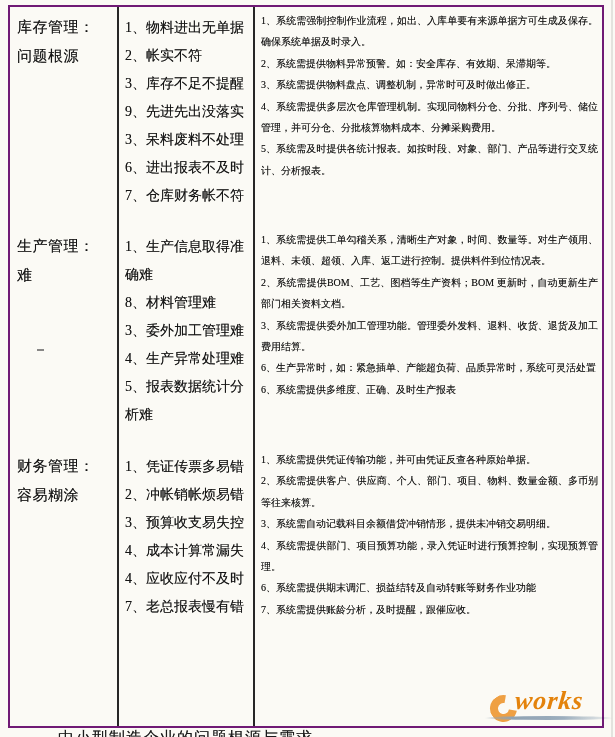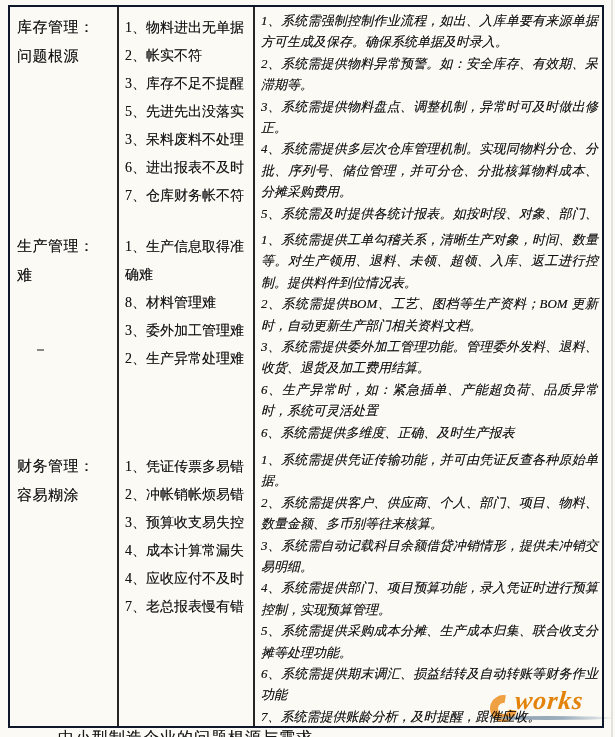--- a/index.html
+++ b/index.html
@@ -8,21 +8,21 @@
     width:615px;height:737px;
     background:#fbfaf5;
     overflow:hidden;
     font-family:"Liberation Serif","DejaVu Serif",serif;
     color:#141414;
   }
   
   .tbl{
     position:absolute;left:8px;top:5px;
     width:596px;height:723px;
-    border:2px solid #0f172a;
+    border:2px solid #701a75;
     box-sizing:border-box;
     display:grid;
     grid-template-columns:109px 136px 1fr;
     grid-template-rows:219px 220px 1fr;
     background:transparent;
   }
   .cell{box-sizing:border-box;overflow:hidden;}
   .c1,.c2{border-right:2px solid #262626;}
 
   .cat{
@@ -30,24 +30,23 @@
     padding:6px 4px 0 7px;
     white-space:pre-line;
     letter-spacing:.5px;
   }
   .probs{
     font-size:14px;line-height:28px;
     padding:7px 6px 0 6px;
   }
   .probs .mi{margin:0;}
   .reqs{
-    font-size:13px;line-height:21.4px;
+    font-size:10px;line-height:21.4px;
     padding:3px 4px 0 6px;
     text-align:justify;
-    font-style:italic;
   }
   .reqs p{margin:0;}
   
   .tbl, .caption{ text-shadow:0 0 .45px rgba(20,20,20,.55); }
 
   
   .caption{
     position:absolute;left:58px;top:728px;
     font-size:16px;letter-spacing:1px;
     color:#1a1a1a;white-space:nowrap;
@@ -99,40 +98,41 @@
 <div class="page">
 
   <div class="tbl">
 
     <div class="cell c1 r1 cat">库存管理：
 问题根源</div>
     <div class="cell c2 r1 probs">
         <div class="mi">1、物料进出无单据</div>
         <div class="mi">2、帐实不符</div>
         <div class="mi">3、库存不足不提醒</div>
-        <div class="mi">5、先进先出没落实</div>
+        <div class="mi">9、先进先出没落实</div>
         <div class="mi">3、呆料废料不处理</div>
         <div class="mi">6、进出报表不及时</div>
         <div class="mi">7、仓库财务帐不符</div>
       </div>
     <div class="cell c3 r1 reqs">
         <p>1、系统需强制控制作业流程，如出、入库单要有来源单据方可生成及保存。确保系统单据及时录入。</p>
         <p>2、系统需提供物料异常预警。如：安全库存、有效期、呆滞期等。</p>
         <p>3、系统需提供物料盘点、调整机制，异常时可及时做出修正。</p>
         <p>4、系统需提供多层次仓库管理机制。实现同物料分仓、分批、序列号、储位管理，并可分仓、分批核算物料成本、分摊采购费用。</p>
         <p>5、系统需及时提供各统计报表。如按时段、对象、部门、产品等进行交叉统计、分析报表。</p>
       </div>
 
     <div class="cell c1 r2 cat">生产管理：
 难</div>
     <div class="cell c2 r2 probs">
         <div class="mi">1、生产信息取得准确难</div>
         <div class="mi">8、材料管理难</div>
         <div class="mi">3、委外加工管理难</div>
-        <div class="mi">2、生产异常处理难</div>
+        <div class="mi">4、生产异常处理难</div>
+        <div class="mi">5、报表数据统计分析难</div>
       </div>
     <div class="cell c3 r2 reqs">
         <p>1、系统需提供工单勾稽关系，清晰生产对象，时间、数量等。对生产领用、退料、未领、超领、入库、返工进行控制。提供料件到位情况表。</p>
         <p>2、系统需提供BOM、工艺、图档等生产资料；BOM 更新时，自动更新生产部门相关资料文档。</p>
         <p>3、系统需提供委外加工管理功能。管理委外发料、退料、收货、退货及加工费用结算。</p>
         <p>6、生产异常时，如：紧急插单、产能超负荷、品质异常时，系统可灵活处置</p>
         <p>6、系统需提供多维度、正确、及时生产报表</p>
       </div>
 
     <div class="cell c1 r3 cat">财务管理：
@@ -143,21 +143,20 @@
         <div class="mi">3、预算收支易失控</div>
         <div class="mi">4、成本计算常漏失</div>
         <div class="mi">4、应收应付不及时</div>
         <div class="mi">7、老总报表慢有错</div>
       </div>
     <div class="cell c3 r3 reqs">
         <p>1、系统需提供凭证传输功能，并可由凭证反查各种原始单据。</p>
         <p>2、系统需提供客户、供应商、个人、部门、项目、物料、数量金额、多币别等往来核算。</p>
         <p>3、系统需自动记载科目余额借贷冲销情形，提供未冲销交易明细。</p>
         <p>4、系统需提供部门、项目预算功能，录入凭证时进行预算控制，实现预算管理。</p>
-        <p>5、系统需提供采购成本分摊、生产成本归集、联合收支分摊等处理功能。</p>
         <p>6、系统需提供期末调汇、损益结转及自动转账等财务作业功能</p>
         <p>7、系统需提供账龄分析，及时提醒，跟催应收。</p>
       </div>
   </div>
 
   <div class="caption">中小型制造企业的问题根源与需求</div>
 
   <div class="watermark">
     <span class="wm-e"></span>
     <span class="wm-text">works</span>

